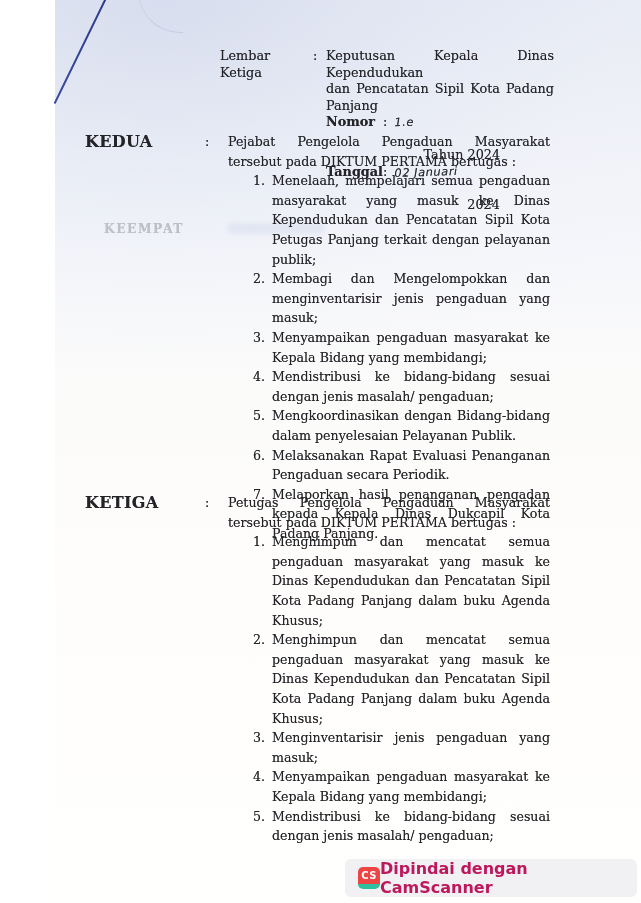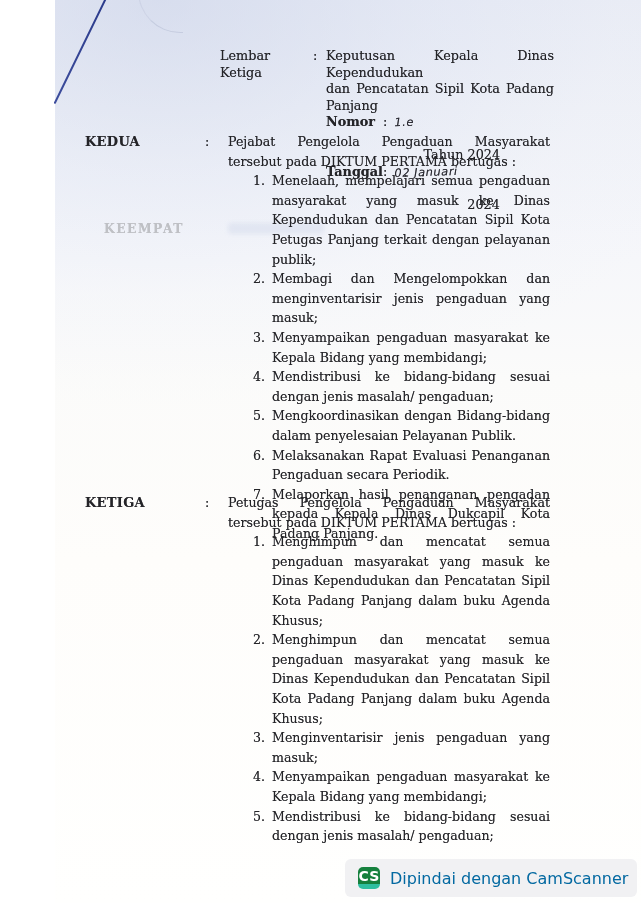--- a/index.html
+++ b/index.html
@@ -97,21 +97,21 @@
   .section {
     position: absolute;
     left: 85px;
     width: 472px;
     display: flex;
     font-size: 12.6px;
     line-height: 19.6px;
   }
   #sec-kedua { top: 132px; }
   #sec-ketiga { top: 493px; }
-  .term { width: 120px; font-weight: bold; letter-spacing: 0.3px; font-size: 13px; }
+  .term { width: 120px; font-weight: bold; letter-spacing: 0.3px; font-size: 16px; }
   .s-colon { width: 23px; }
   .s-content { width: 322px; }
   .intro { text-align: justify; }
   .items { margin: 0; padding: 0; list-style: none; }
   .item { position: relative; padding-left: 44px; text-align: justify; }
   .item .num { position: absolute; left: 25px; top: 0; }
 
   
   .scanbar {
     position: absolute;
@@ -127,29 +127,29 @@
   }
   .cs-icon {
     width: 22px; height: 22px;
     border-radius: 5px;
     overflow: hidden;
     display: flex; flex-direction: column;
     flex-shrink: 0;
   }
   .cs-top {
     flex: 1;
-    background: #15803d;
+    background: #ef4444;
     color: #ffffff;
-    font-size: 14px;
+    font-size: 10px;
     font-weight: bold;
     display: flex; align-items: center; justify-content: center;
     letter-spacing: 0.3px;
   }
   .cs-bottom { height: 5px; background: #2fbfa0; }
-  .scan-label { margin-left: 10px; font-size: 16px; color: #0369a1; }
+  .scan-label { font-size: 16px; color: #be185d; font-weight: bold; }
 </style>
 </head>
 <body>
 
 <div id="canvas">
   <div class="paper"></div>
   <div class="fold-line"></div>
   <div class="crease"></div>
   <div class="bleed doc-text">KEEMPAT</div>
   <div class="smudge"></div>

